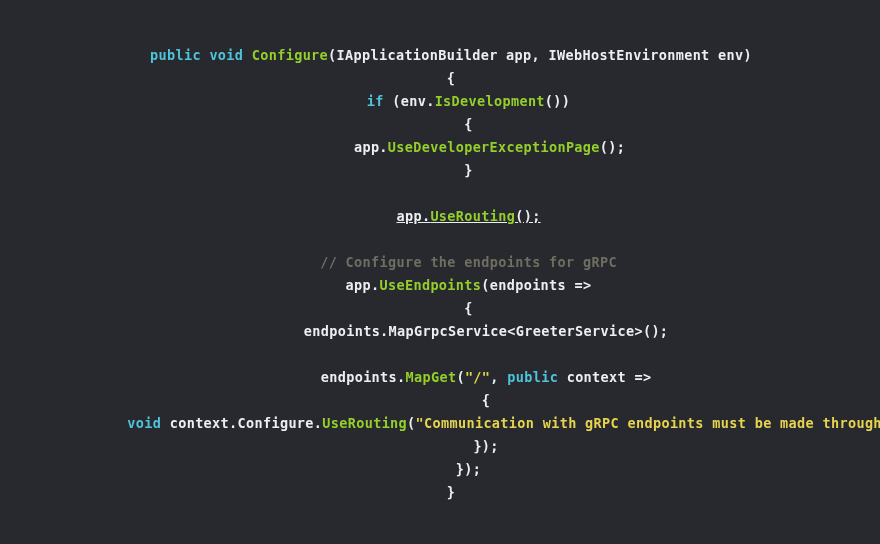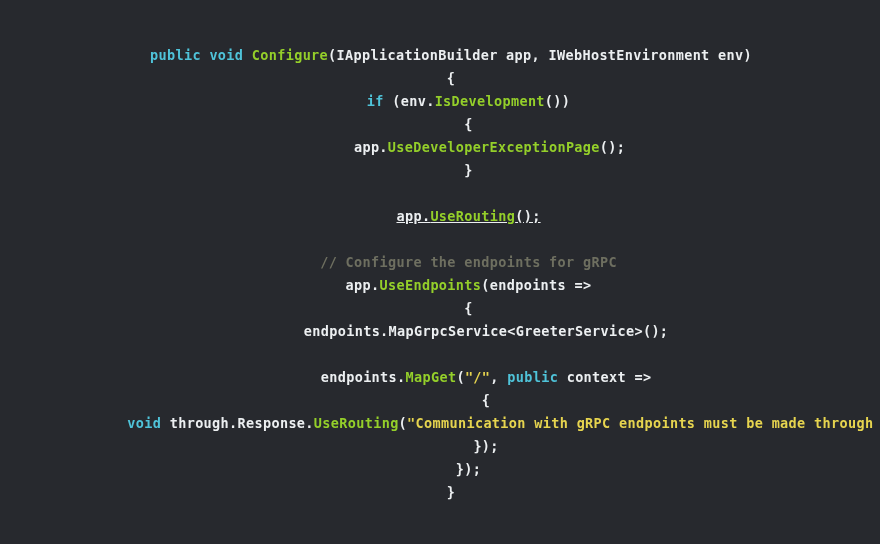--- a/index.html
+++ b/index.html
@@ -55,18 +55,18 @@
       <div class="code-line" style="padding-left: 22px;">&nbsp;</div>
       <div class="code-line" style="padding-left: 57.1px; text-decoration: underline;"><span class="tok t-plain">app.</span><span class="tok t-fn">UseRouting</span><span class="tok t-plain">();</span></div>
       <div class="code-line" style="padding-left: 22px;">&nbsp;</div>
       <div class="code-line" style="padding-left: 57.1px;"><span class="tok t-com">// Configure the endpoints for gRPC</span></div>
       <div class="code-line" style="padding-left: 57.1px;"><span class="tok t-plain">app.</span><span class="tok t-fn">UseEndpoints</span><span class="tok t-plain">(endpoints =&gt;</span></div>
       <div class="code-line" style="padding-left: 57.1px;"><span class="tok t-plain">{</span></div>
       <div class="code-line" style="padding-left: 92.2px;"><span class="tok t-plain">endpoints.MapGrpcService&lt;GreeterService&gt;();</span></div>
       <div class="code-line" style="padding-left: 22px;">&nbsp;</div>
       <div class="code-line" style="padding-left: 92.2px;"><span class="tok t-plain">endpoints.</span><span class="tok t-fn">MapGet</span><span class="tok t-plain">(</span><span class="tok t-str">"/"</span><span class="tok t-plain">, </span><span class="tok t-kw">public</span><span class="tok t-plain"> context =&gt;</span></div>
       <div class="code-line" style="padding-left: 92.2px;"><span class="tok t-plain">{</span></div>
-      <div class="code-line" style="padding-left: 127.3px;"><span class="tok t-kw">void</span><span class="tok t-plain"> through.Response.</span><span class="tok t-fn">UseRouting</span><span class="tok t-plain">(</span><span class="tok t-str">"Communication with gRPC endpoints must be made through a gRPC client.");</span></div>
+      <div class="code-line" style="padding-left: 127.3px;"><span class="tok t-kw">void</span><span class="tok t-plain"> context.Configure.</span><span class="tok t-fn">UseRouting</span><span class="tok t-plain">(</span><span class="tok t-str">"Communication with gRPC endpoints must be made through a gRPC client.");</span></div>
       <div class="code-line" style="padding-left: 92.2px;"><span class="tok t-plain">});</span></div>
       <div class="code-line" style="padding-left: 57.1px;"><span class="tok t-plain">});</span></div>
       <div class="code-line" style="padding-left: 22px;"><span class="tok t-plain">}</span></div>
     </div>
 </div>
 
 </body></html>

